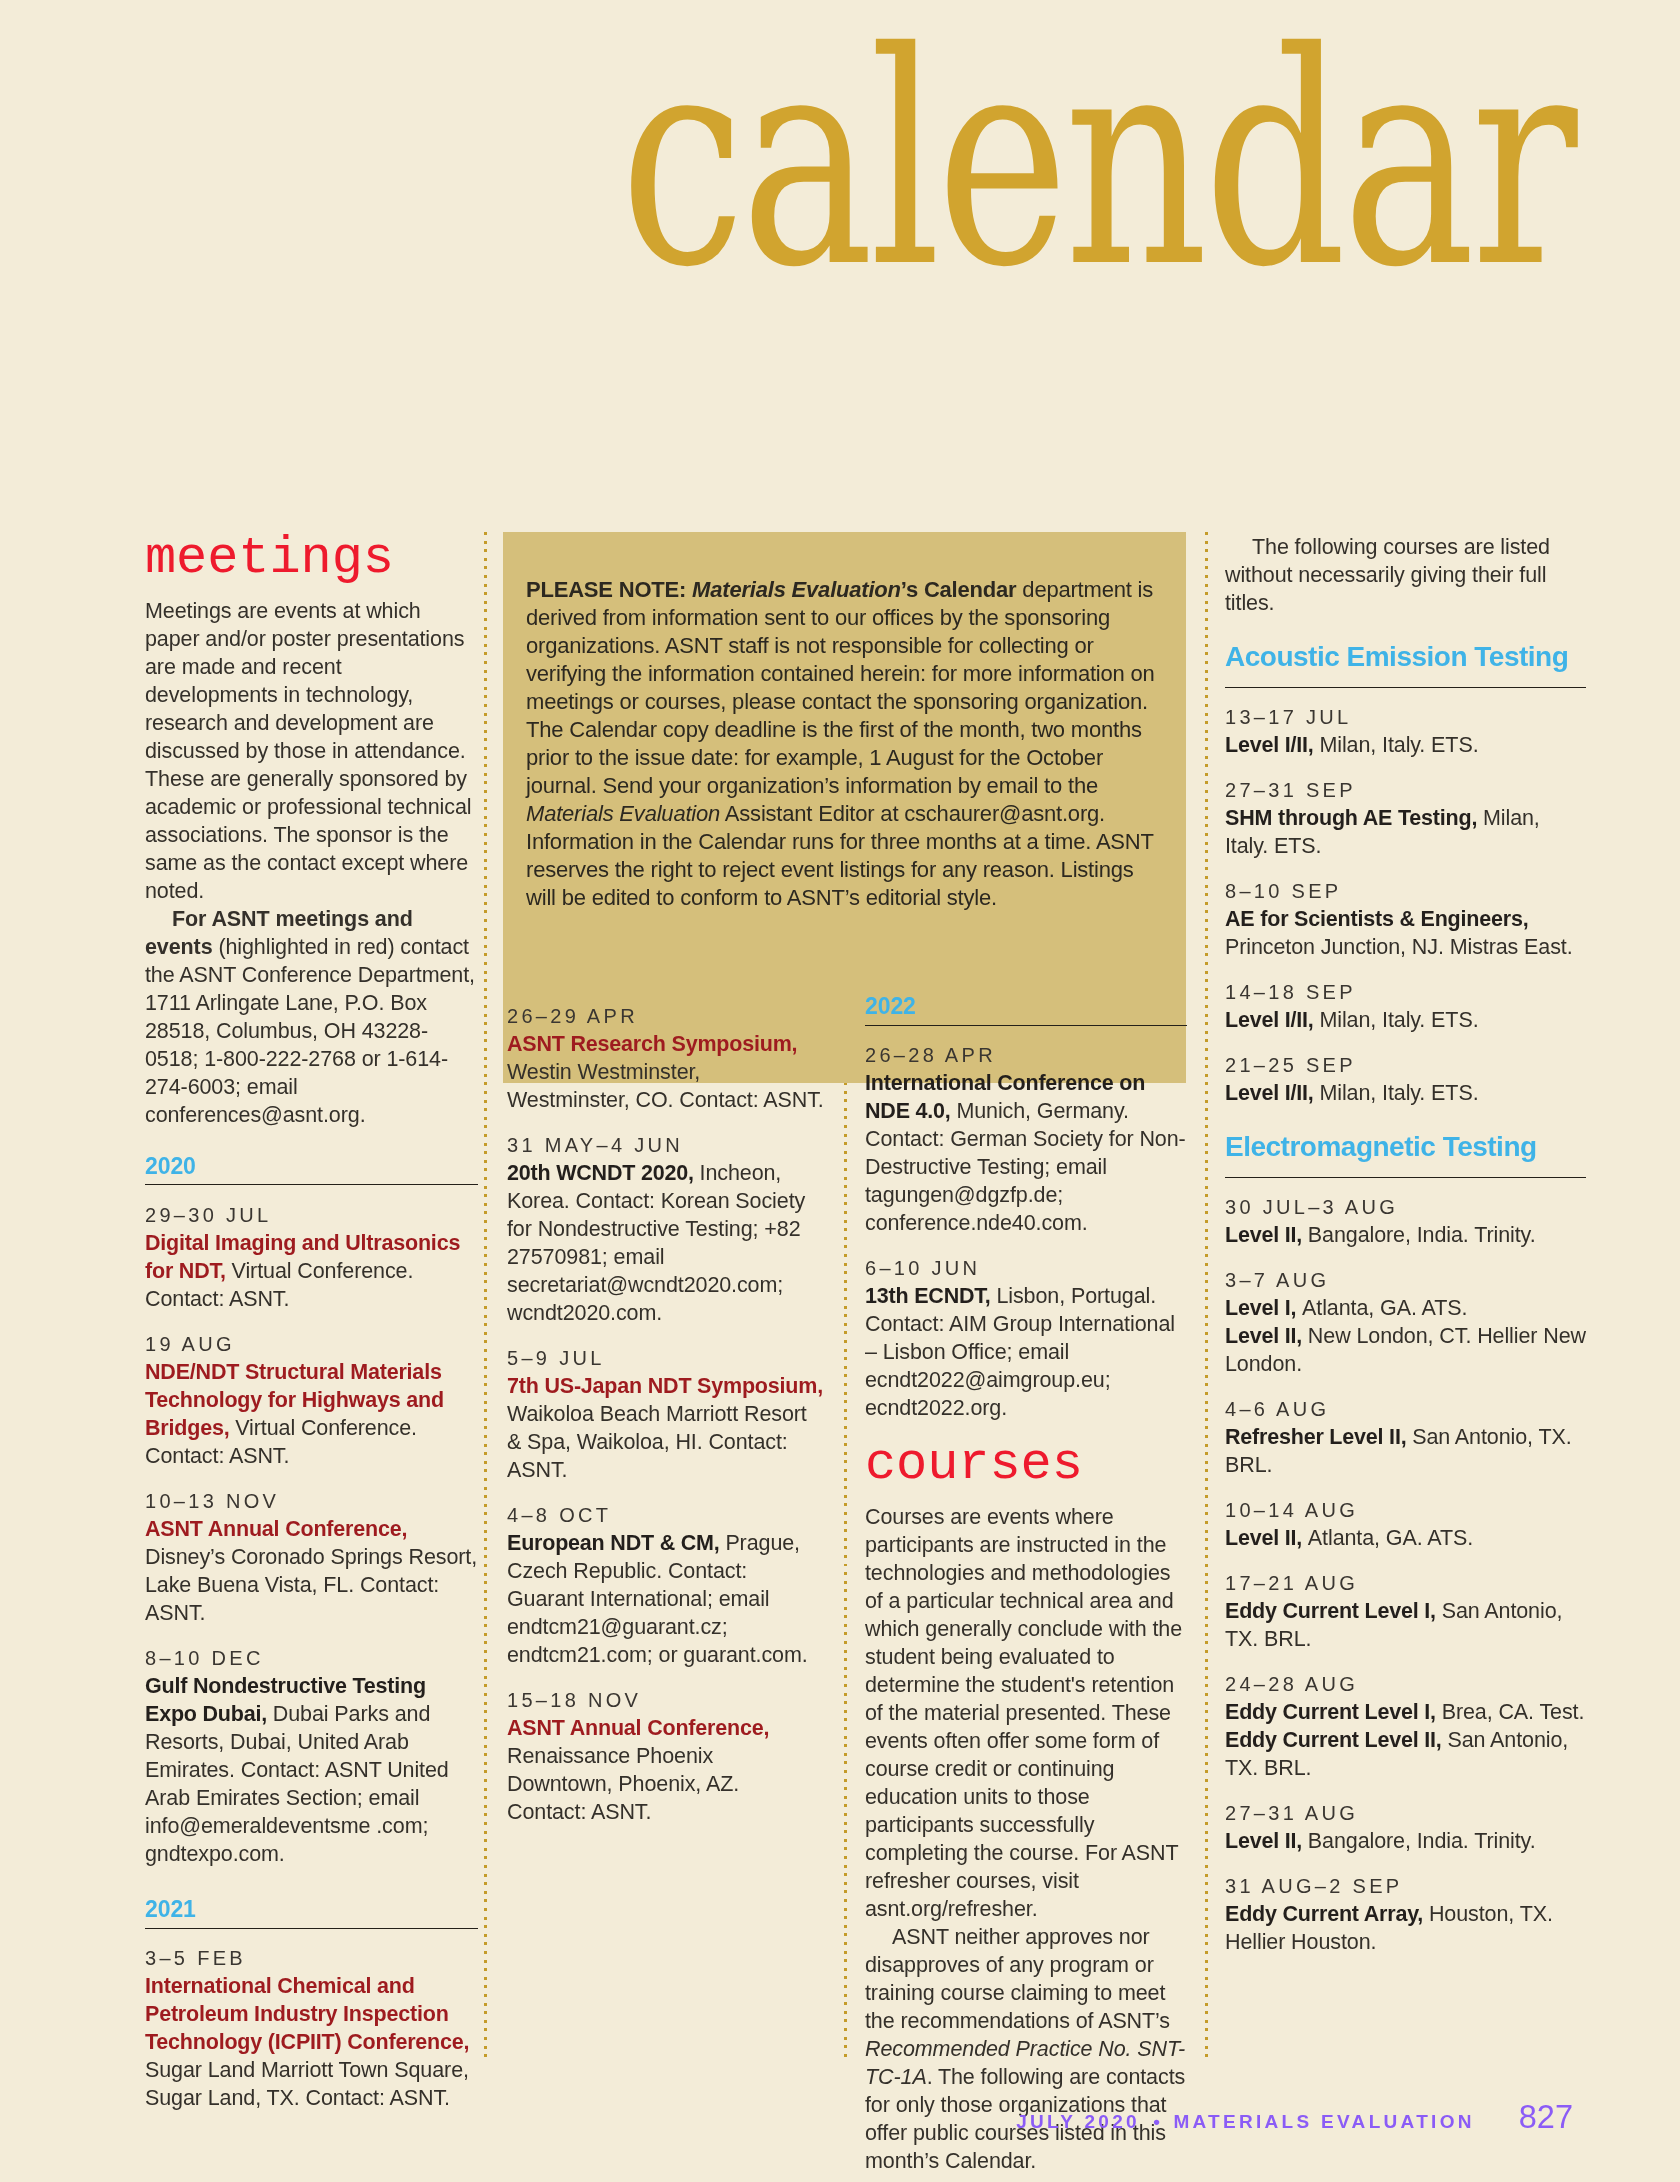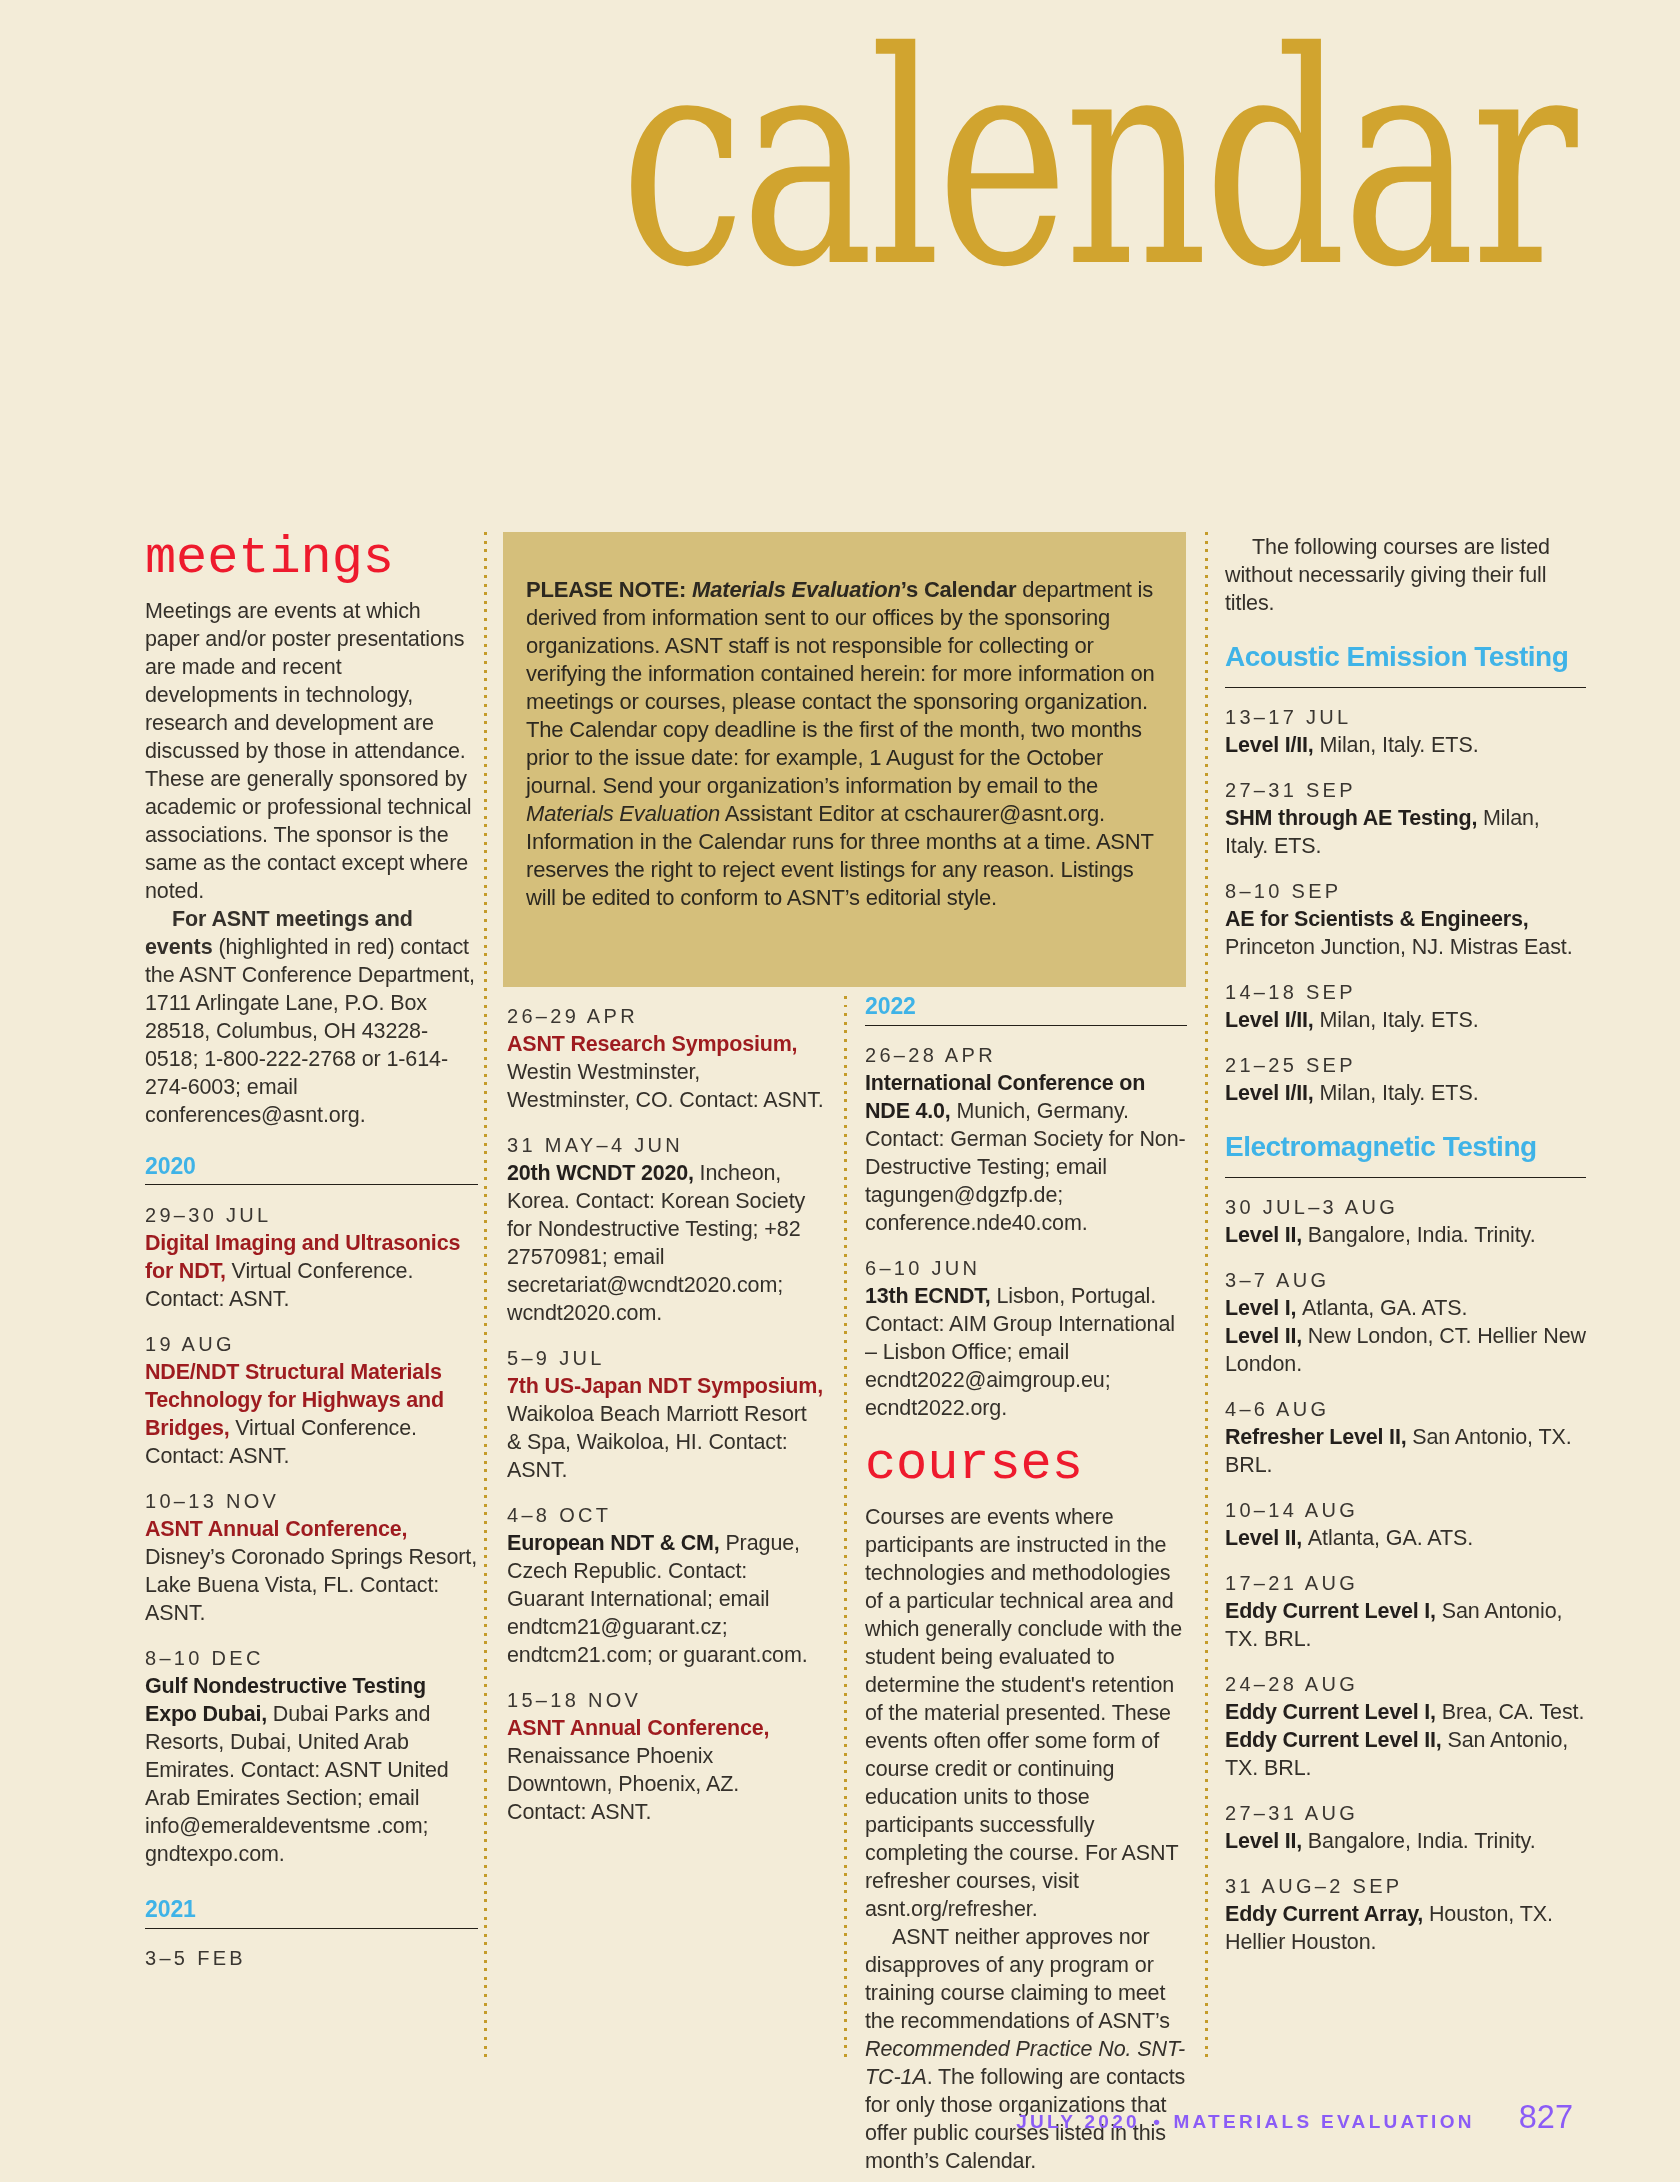--- a/index.html
+++ b/index.html
@@ -55,21 +55,21 @@
   .event { margin-bottom:17px; }
   .event-date {
     font-size:20px; letter-spacing:3.3px; color:#3a3631; white-space:nowrap;
   }
   .event-title { font-weight:bold; color:#231f1c; letter-spacing:-0.2px; }
   .event-title.red { color:#9e1b1f;margin-top:24px; }
   .event-rest { color:#34302a; }
 
   
   .note-box {
-    position:absolute; left:503px; top:532px; width:683px; height:455px;
+    position:absolute; left:503px; top:532px; width:683px; height:551px;
     background:#d5bf7b; box-sizing:border-box;
     padding:44px 31px 0 23px;
     font-size:22px; line-height:28px; letter-spacing:-0.2px; color:#2c2820;
   }
   
   .divider {
     position:absolute; width:2.9px;
     background-image:repeating-linear-gradient(to bottom,
       #c49b2a 0px, #c49b2a 2.9px, transparent 2.9px, transparent 8.6px);
   }
@@ -124,20 +124,21 @@
           </div>
           <div class="event">
             <div class="event-date">8–10 DEC</div>
             <div class="event-line"><span class="event-title">Gulf Nondestructive Testing Expo Dubai, </span><span class="event-rest">Dubai Parks and Resorts, Dubai, United Arab Emirates. Contact: ASNT United Arab Emirates Section; email info@emeraldeventsme .com; gndtexpo.com.</span></div>
           </div>
         </div>
         <div class="year-group">
           <div class="year-heading">2021</div>
           <div class="event">
             <div class="event-date">3–5 FEB</div>
+            <div class="event-line"><span class="event-title red">International Chemical and Petroleum Industry Inspection Technology (ICPIIT) Conference, </span><span class="event-rest">Sugar Land Marriott Town Square, Sugar Land, TX. Contact: ASNT.</span></div>
           </div>
         </div>
       </div>
   </div>
 
   <div class="col" id="col2">
     <div id="col2-events">
         <div class="event">
           <div class="event-date">26–29 APR</div>
           <div class="event-line"><span class="event-title red">ASNT Research Symposium, </span><span class="event-rest">Westin Westminster, Westminster, CO. Contact: ASNT.</span></div>

